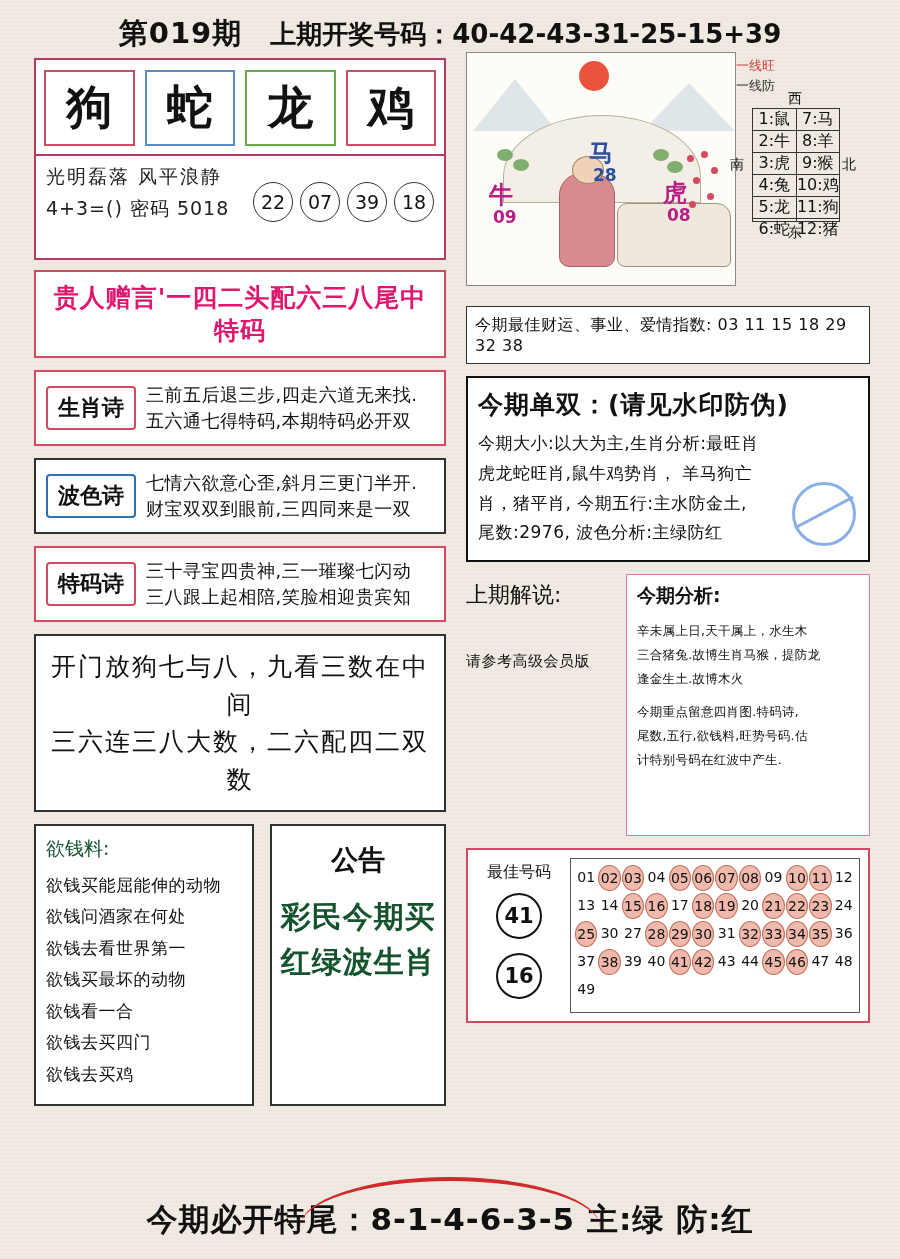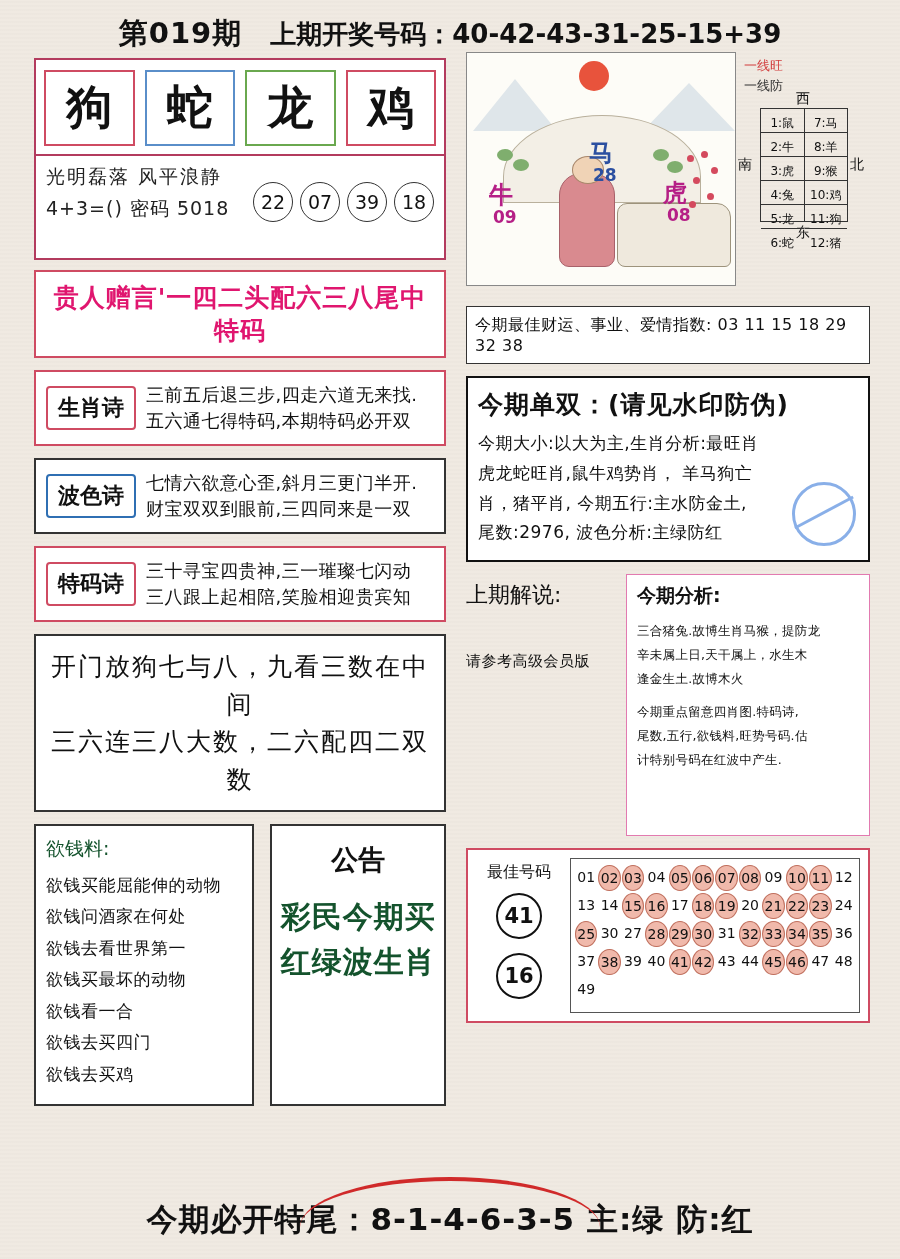--- a/index.html
+++ b/index.html
@@ -123,33 +123,33 @@
   .w-niu{left:22px;top:126px;color:#b51f86;font-size:24px;}
   .w-niu-n{left:26px;top:154px;color:#b51f86;font-size:17px;}
   .w-hu{left:196px;top:124px;color:#b51f86;font-size:24px;}
   .w-hu-n{left:200px;top:152px;color:#b51f86;font-size:17px;}
   .figure{position:absolute;left:92px;top:120px;width:54px;height:92px;background:#d98a8f;border-radius:22px 22px 10px 10px;border:1px solid #a8616a;}
   .fig-head{position:absolute;left:12px;top:-18px;width:30px;height:26px;background:#f0d3b6;border-radius:50%;border:1px solid #a8866a;}
   .plum{position:absolute;left:216px;top:96px;width:44px;height:70px;}
   .plum i{position:absolute;width:7px;height:7px;border-radius:50%;background:#d44a5e;}
 
   .compass{
-    position:absolute;right:4px;top:4px;width:128px;height:226px;
+    position:absolute;right:12px;top:4px;width:128px;height:226px;
     font-size:11px;color:#111;
   }
   .cp-legend{position:absolute;left:6px;top:0px;font-size:13px;line-height:1.5;}
   .cp-legend .red{color:#d23f3f;}
   .cp-legend .dark{color:#333;}
   .cp-box{
     position:absolute;left:22px;top:52px;width:86px;height:112px;
     border:1px solid #333;display:flex;
   }
   .cp-col{flex:1;display:flex;flex-direction:column;}
   .cp-col + .cp-col{border-left:1px solid #333;}
-  .cp-cell{flex:1;display:flex;align-items:center;justify-content:center;font-size:12px;border-bottom:1px solid #333;margin-top:6px;}
+  .cp-cell{flex:1;display:flex;align-items:center;justify-content:center;font-size:16px;border-bottom:1px solid #333;}
   .cp-cell:last-child{border-bottom:none;}
   .cp-dir{position:absolute;font-size:14px;}
   .cp-n{left:58px;top:34px;}
   .cp-s{left:0px;top:100px;}
   .cp-e{left:58px;top:168px;}
   .cp-w{left:112px;top:100px;}
 
   .index-box{
     margin-top:8px;border:1px solid #333;background:#fff;padding:8px 8px;
     font-size:16px;color:#111;letter-spacing:0.5px;
@@ -369,22 +369,22 @@
     </div>
 
     <div class="analysis-row">
       <div class="analysis-left">
         <div class="al-title">上期解说:</div>
         <div class="al-sub">请参考高级会员版</div>
       </div>
       <div class="analysis-right">
         <div class="ar-title">今期分析:</div>
         <div class="ar-body">
+          <div>辛未属上日,天干属上，水生木</div>
           <div>三合猪兔.故博生肖马猴，提防龙</div>
-          <div>辛未属上日,天干属上，水生木</div>
           <div>逢金生土.故博木火</div>
           <div style="height:10px"></div>
           <div>今期重点留意四肖图.特码诗,</div>
           <div>尾数,五行,欲钱料,旺势号码.估</div>
           <div>计特别号码在红波中产生.</div>
         </div>
       </div>
     </div>
 
     <div class="best-box">

